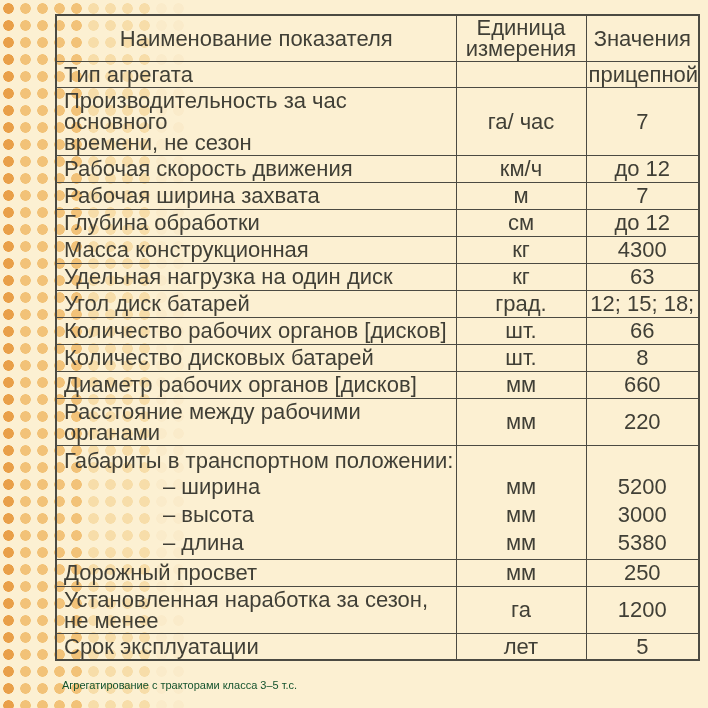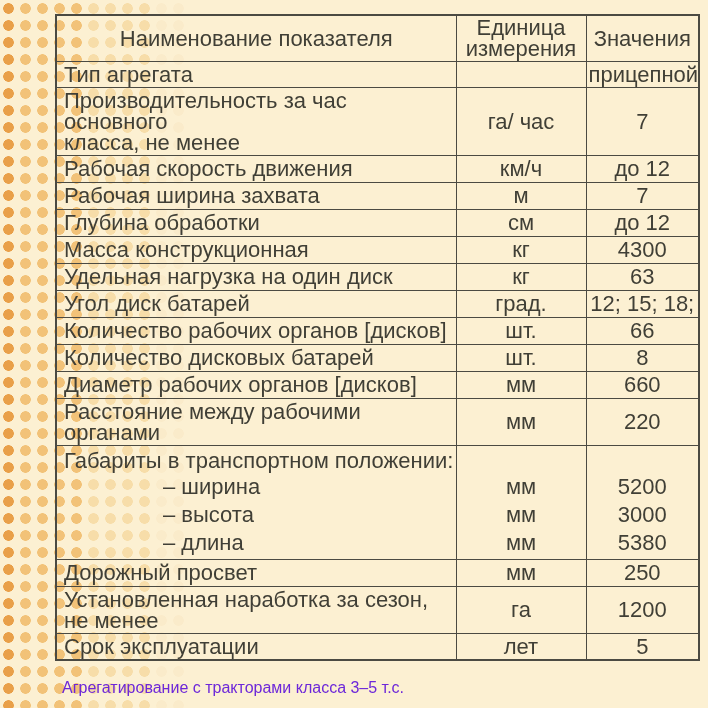--- a/index.html
+++ b/index.html
@@ -46,21 +46,21 @@
   
   td.dims-cell{vertical-align:top;padding:2px 0 0 0;}
   .dims-title{line-height:25px;padding-left:7px;}
   .dims-item{line-height:28px;padding-left:106px;}
   .dims-spacer{height:25px;}
   .dims-line{line-height:28px;text-align:center;}
 
   
   .footer-note{
     position:absolute;left:62px;top:679px;
-    font-size:16px;color:#6d28d9;
+    font-size:11px;color:#14532d;
   }
 </style>
 </head>
 <body>
 
 <div class="dots dots-a"></div>
 <div class="dots dots-b"></div>
 <div class="dots dots-c"></div>
 <div class="dots dots-d"></div>
 
@@ -76,21 +76,21 @@
     <th>Единица измерения</th>
     <th>Значения</th>
   </tr>
   <tr class="h-sm">
     <td class="name">Тип агрегата</td>
     <td class="unit"></td>
     <td class="val">прицепной</td>
   </tr>
   <tr class="h-2l">
     <td class="name">Производительность за час основного
-класса, не менее</td>
+времени, не сезон</td>
     <td class="unit">га/ час</td>
     <td class="val">7</td>
   </tr>
   <tr class="h-n">
     <td class="name">Рабочая скорость движения</td>
     <td class="unit">км/ч</td>
     <td class="val">до 12</td>
   </tr>
   <tr class="h-n">
     <td class="name">Рабочая ширина захвата</td>

